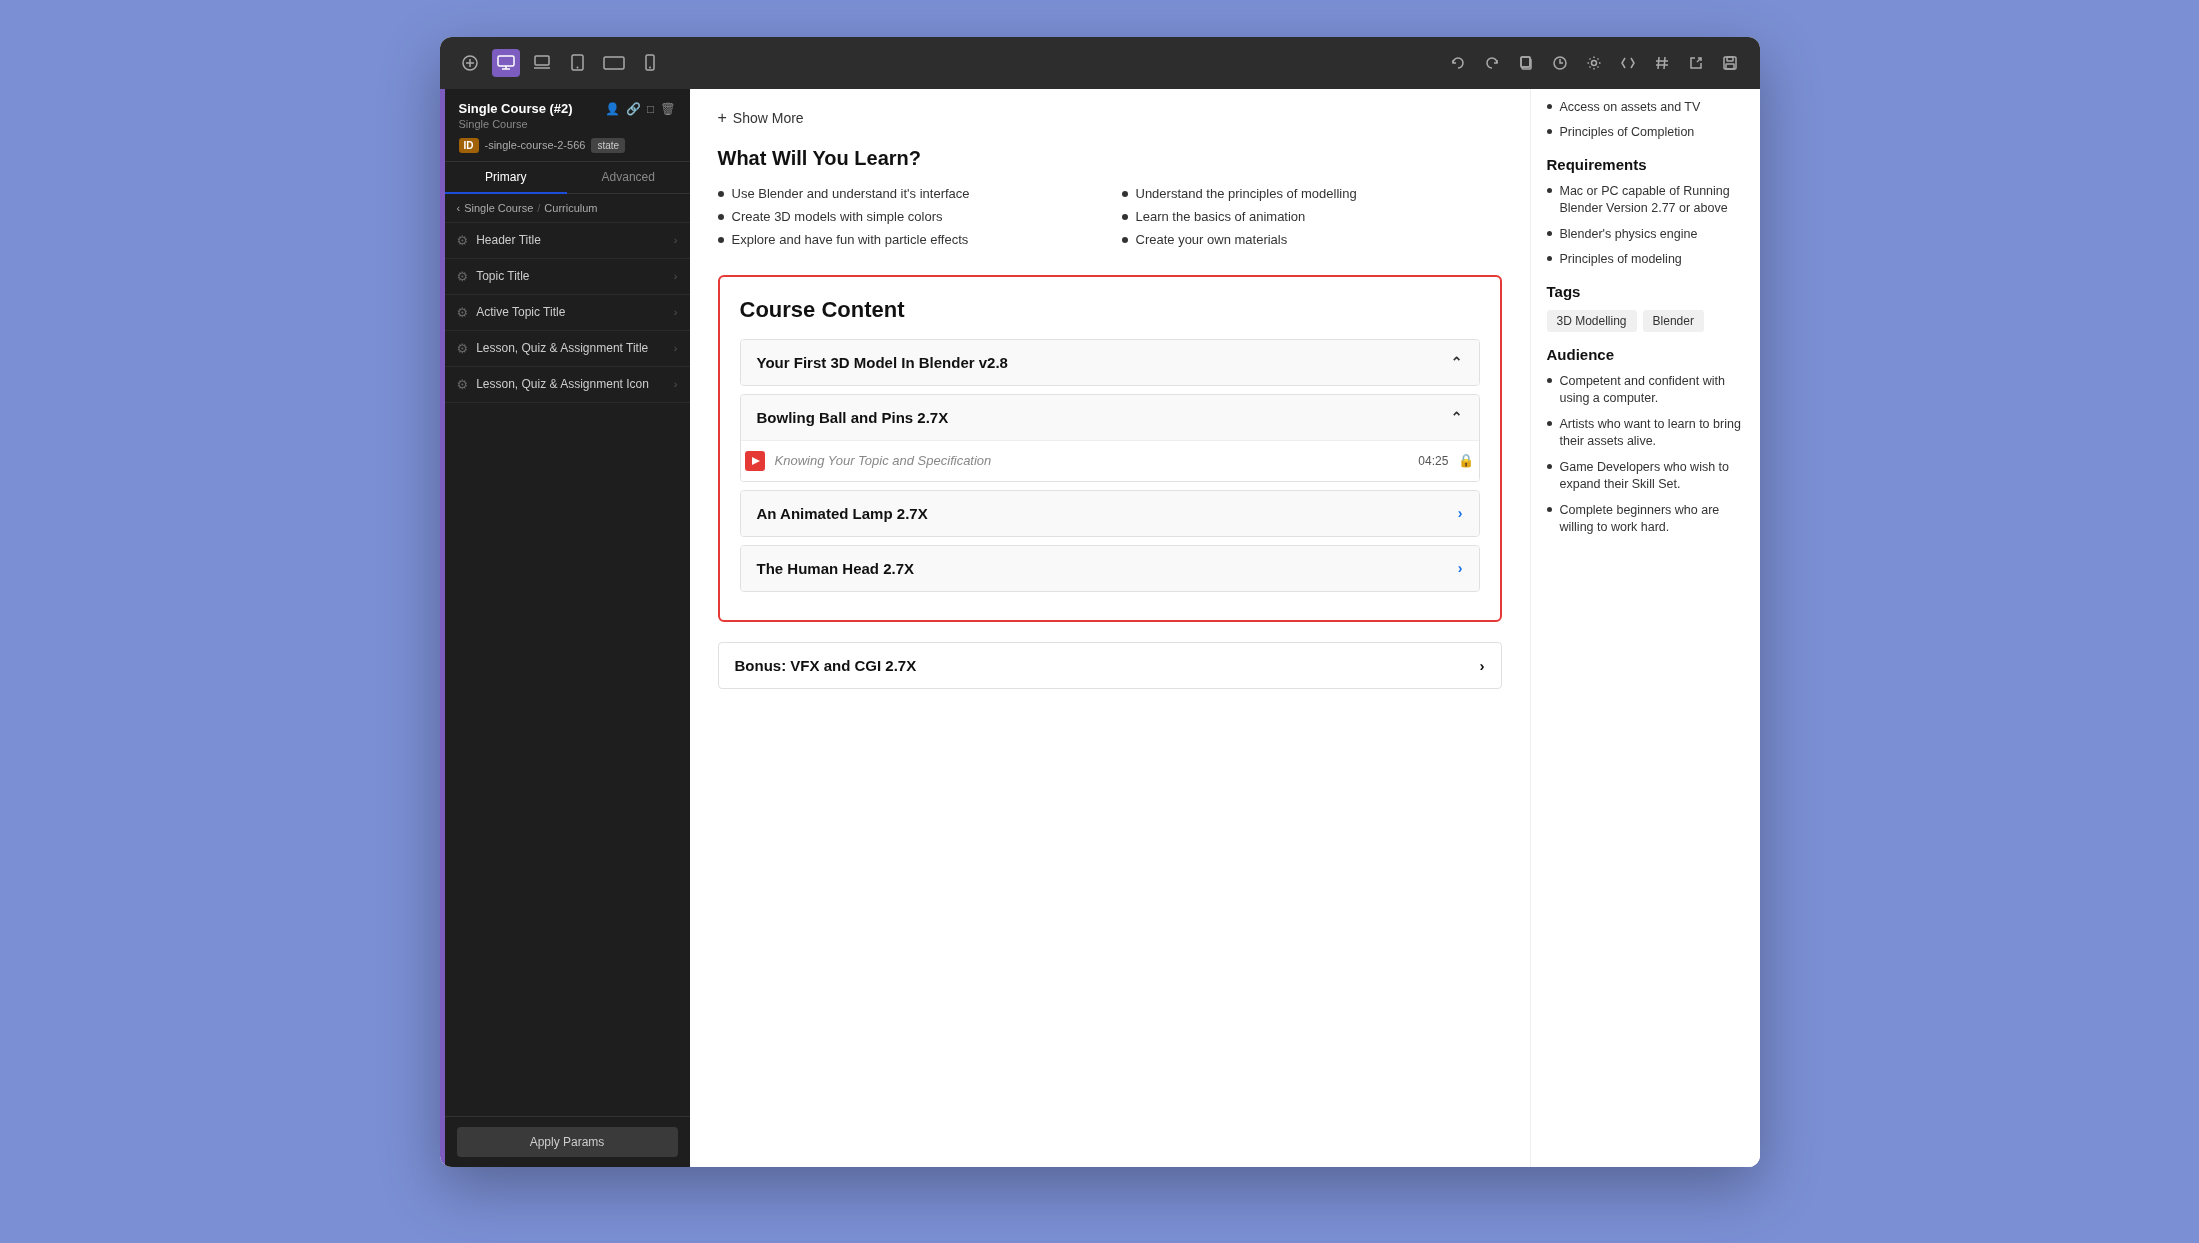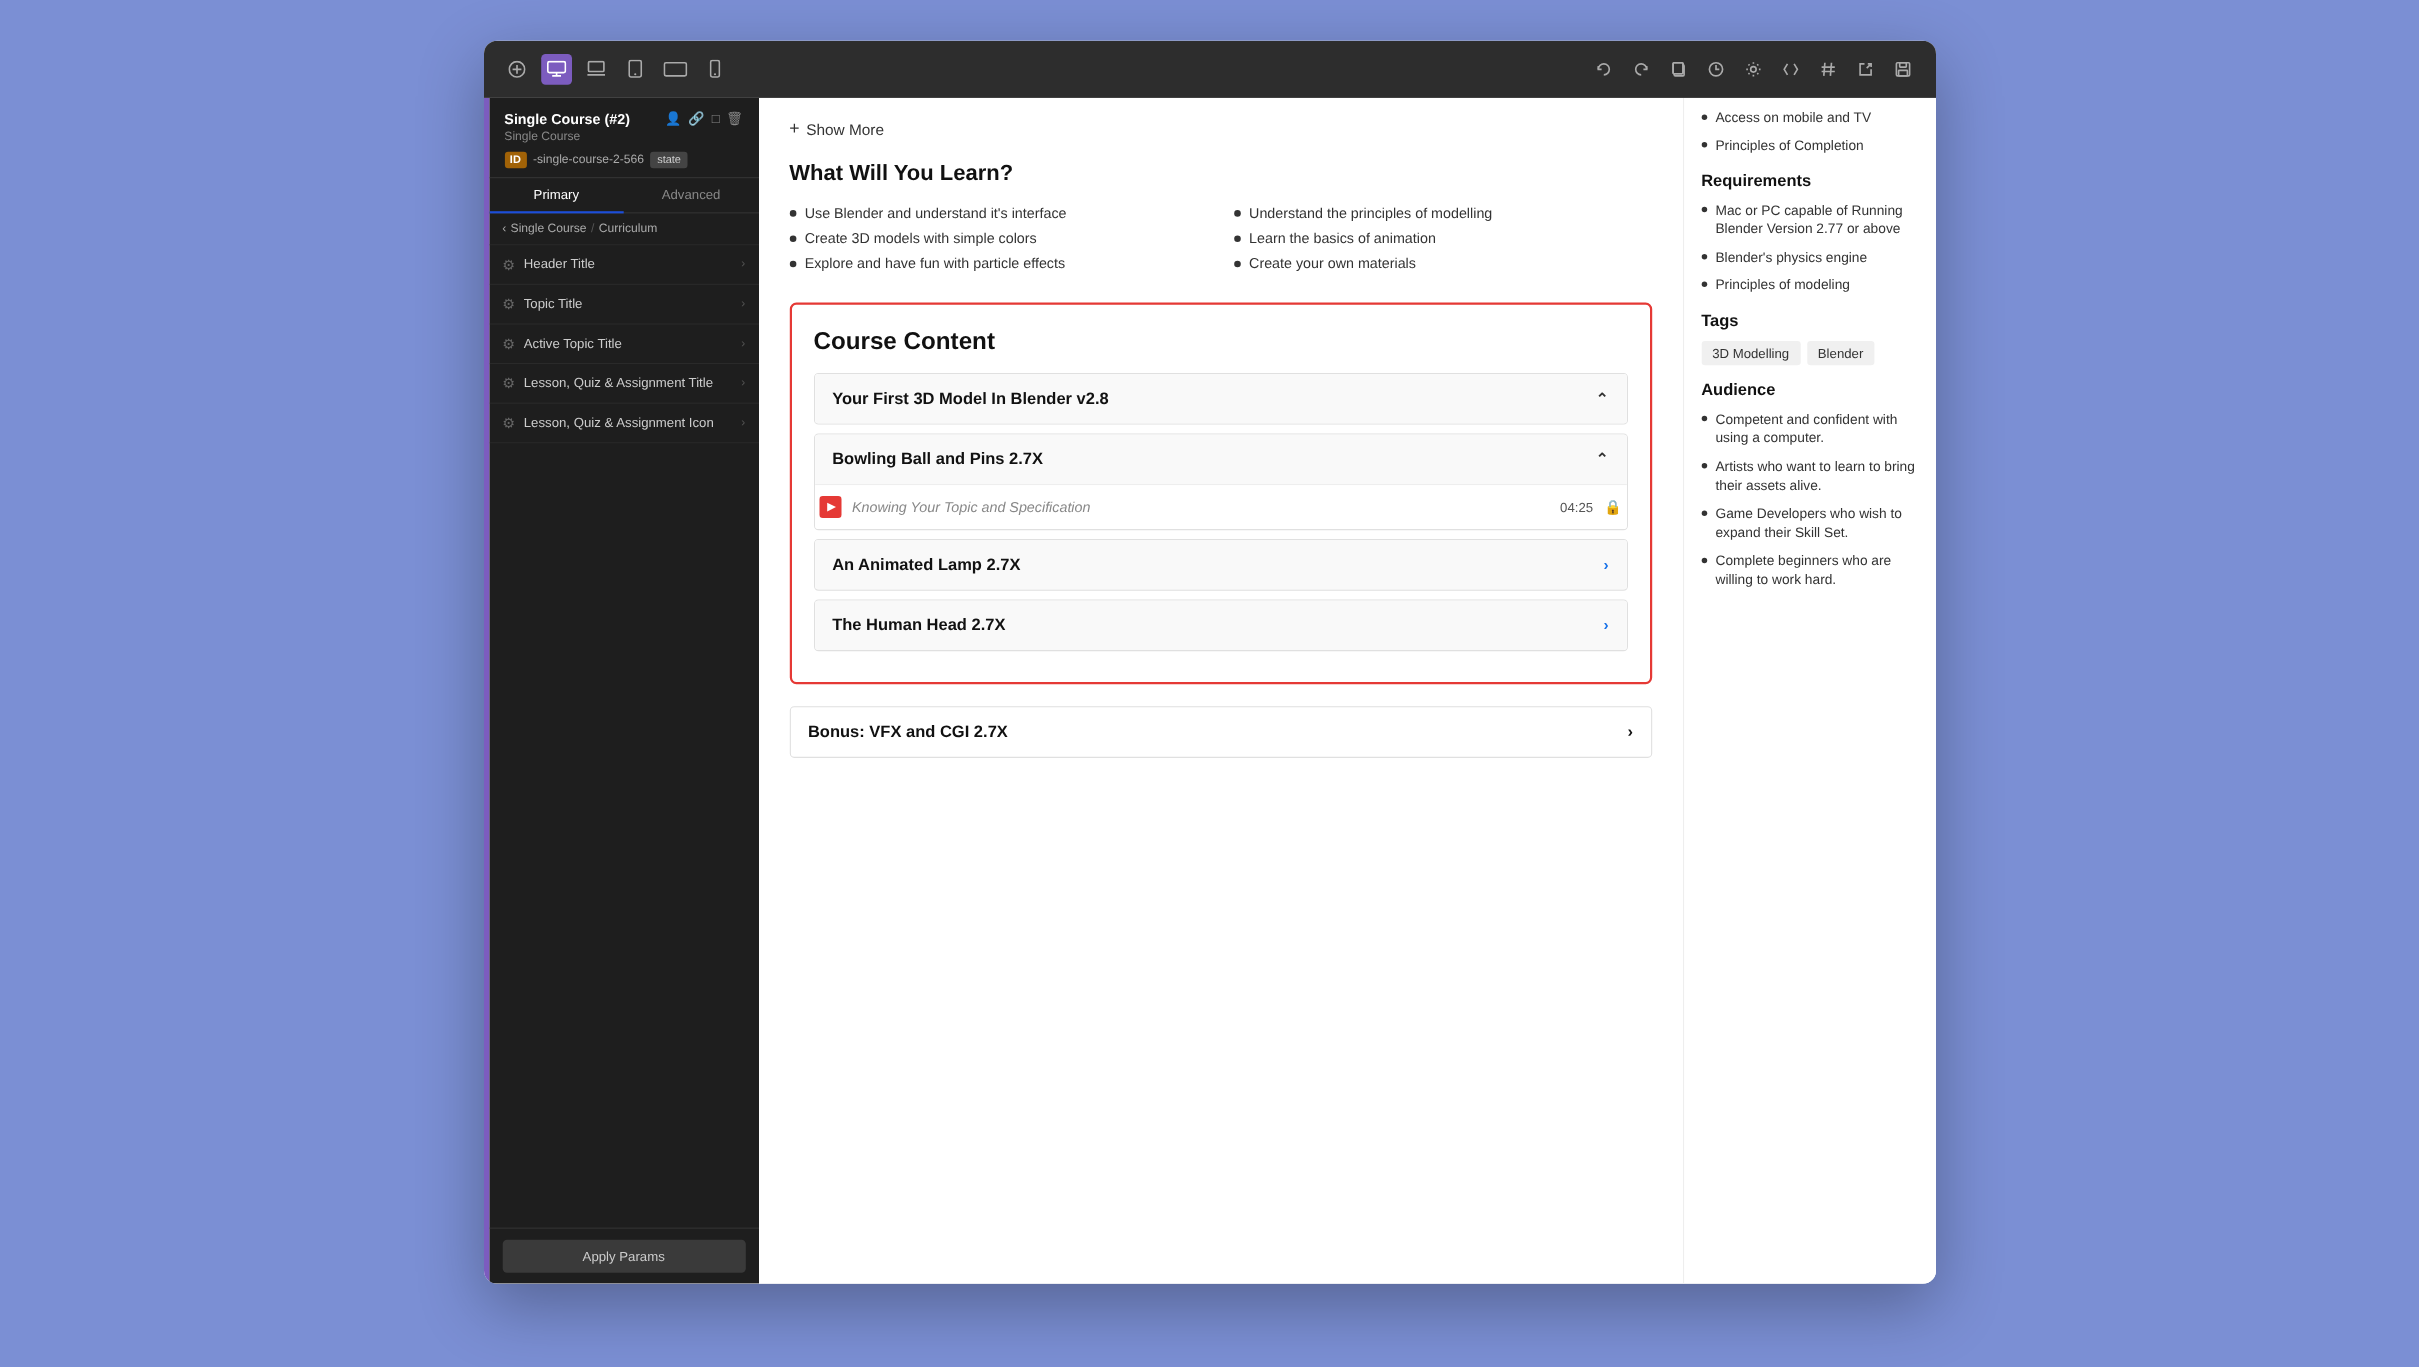--- a/index.html
+++ b/index.html
@@ -75,21 +75,21 @@
       overflow: hidden;
     }
 
     .sidebar-header {
       padding: 12px 14px 8px;
       border-bottom: 1px solid #333;
     }
 
     .sidebar-title-row {
       display: flex;
-      align-items: flex-start;
+      align-items: flex-end;
       justify-content: space-between;
       margin-bottom: 2px;
     }
 
     .sidebar-title {
       color: #ffffff;
       font-size: 13px;
       font-weight: 600;
     }
 
@@ -692,21 +692,21 @@
         <div class="bonus-section">
           <span>Bonus: VFX and CGI 2.7X</span>
           <span class="chevron blue">›</span>
         </div>
       </div>
 
       <div class="right-panel">
         <div style="margin-top: 0;">
           <div class="right-list-item">
             <div class="right-bullet"></div>
-            <span>Access on mobile and TV</span>
+            <span>Access on assets and TV</span>
           </div>
           <div class="right-list-item">
             <div class="right-bullet"></div>
             <span>Principles of Completion</span>
           </div>
         </div>
 
         <div class="right-section-title">Requirements</div>
         <div class="right-list-item">
           <div class="right-bullet"></div>

